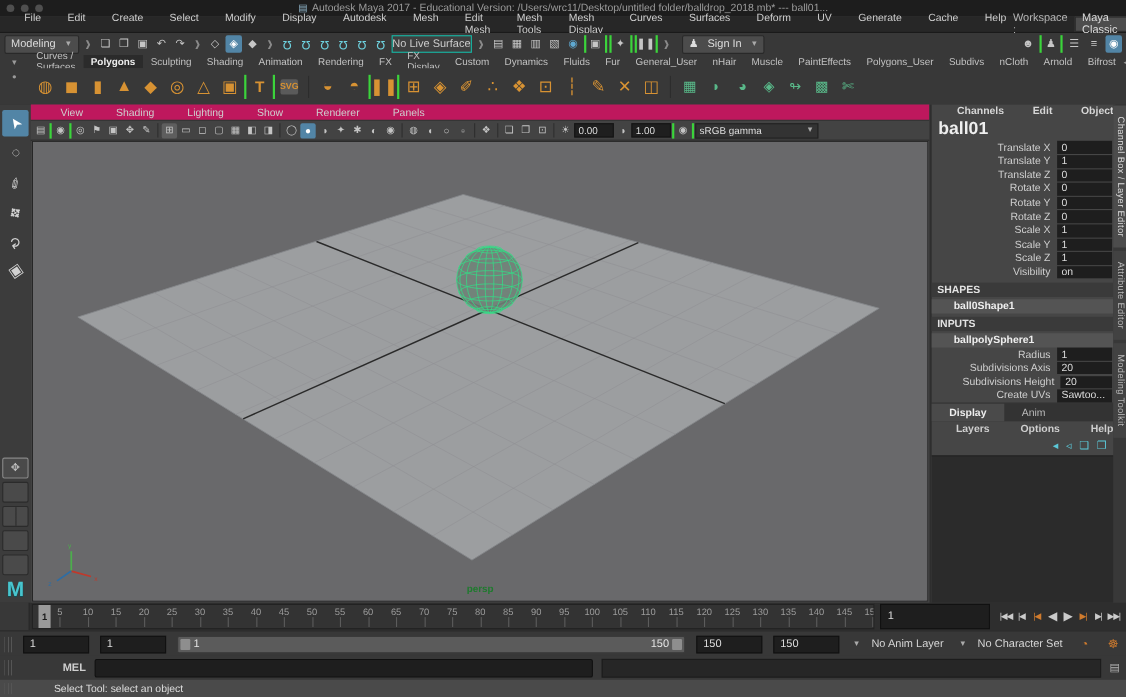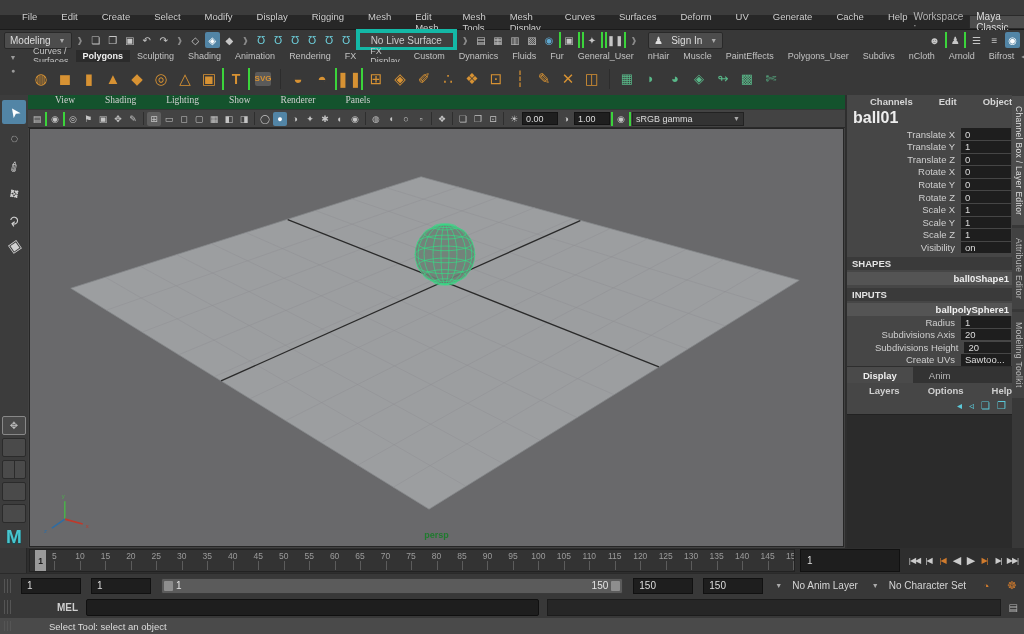--- a/index.html
+++ b/index.html
@@ -24,21 +24,21 @@
 
   
   #statusline{top:30px;height:20px;background:#383838;display:flex;align-items:center;padding:0 4px;gap:2px;border-bottom:1px solid #2c2c2c;}
   .dropdown{background:#4c4c4c;border:1px solid #292929;border-radius:2px;height:15px;display:flex;align-items:center;padding:0 5px;gap:8px;color:#ddd;}
   .sl-sep{color:#8a8a8a;font-size:8px;padding:0 3px;}
   .sl-icon{width:15px;height:16px;display:flex;align-items:center;justify-content:center;font-size:10px;color:#c6c6c6;}
   .magnet{display:inline-block;transform:rotate(180deg);color:#6fd3e0;font-size:11px;}
   .blue-bg{background:#5285a6;border-radius:2px;color:#fff;}
   .bracketed{border-left:2px solid #3bd43b;border-right:2px solid #3bd43b;padding:0 1px;}
   .blue{color:#5fa8d0;}
-  .live-field{background:#3f3f3f;border:4px solid #14b8a6;height:14px;padding:0 11px;display:flex;align-items:center;color:#ccc;}
+  .live-field{background:#3f3f3f;border:1px solid #14b8a6;height:14px;padding:0 0;display:flex;align-items:center;color:#ccc;}
   #sl-right{margin-left:auto;display:flex;align-items:center;gap:3px;}
 
   
   #shelftabs{top:50px;height:12px;background:#383838;display:flex;align-items:stretch;padding-left:26px;font-size:9px;}
   .shelf-tab{padding:0 7px;display:flex;align-items:center;color:#c2c2c2;cursor:default;}
   .shelf-tab.active{background:#2b2b2b;color:#efefef;font-weight:bold;}
   #shelftab-arrows{margin-left:auto;display:flex;gap:2px;padding-right:3px;color:#999;font-size:8px;align-items:center;}
   #shelficons{top:62px;height:33px;background:#383838;display:flex;align-items:center;padding-left:30px;gap:2px;border-bottom:2px solid #2e2e2e;}
   .shelf-icon{width:22px;height:22px;display:flex;align-items:center;justify-content:center;font-size:15px;color:#d79233;cursor:default;}
   .shelf-icon.type{font-weight:bold;font-size:14px;}
@@ -58,21 +58,21 @@
   .layout-btn.active{border-color:#888;}
   .pane-four{background:#4a4a4a linear-gradient(#2b2b2b,#2b2b2b) 50% 0/1px 100% no-repeat,linear-gradient(#2b2b2b,#2b2b2b) 0 50%/100% 1px no-repeat;}
   .pane-two{background:#4a4a4a linear-gradient(#2b2b2b,#2b2b2b) 50% 0/1px 100% no-repeat;}
   .pane-three{background:#4a4a4a linear-gradient(#2b2b2b,#2b2b2b) 33% 0/1px 100% no-repeat,linear-gradient(#2b2b2b,#2b2b2b) 0 50%/100% 1px no-repeat;}
   .pane-outliner{background:#4a4a4a linear-gradient(#2b2b2b,#2b2b2b) 30% 0/1px 100% no-repeat,repeating-linear-gradient(#4a4a4a 0 2px,#2b2b2b 2px 3px) 0 0/6px 100% no-repeat;}
   .pane-single::after{content:"✥";position:absolute;inset:0;display:flex;align-items:center;justify-content:center;font-size:10px;color:#bbb;}
   #maya-logo{margin-top:auto;margin-bottom:8px;font-weight:bold;font-size:19px;color:#49c5ce;text-shadow:0 1px 1px #06555c;}
 
   
   #viewport{position:absolute;left:28px;top:95px;width:817px;height:453px;background:#424242;}
-  #vp-menubar{height:14px;display:flex;align-items:flex-start;padding-left:6px;background:#14532d;font-family:Liberation Serif, serif;}
+  #vp-menubar{height:14px;display:flex;align-items:center;padding-left:6px;background:#be185d;}
   #vp-menubar .menu-item{padding:0 9px;}
   #vp-toolbar{height:17px;background:#434343;border-top:1px solid #353535;border-bottom:1px solid #2a2a2a;display:flex;align-items:center;padding:0 2px;gap:1px;}
   .vp-icon{width:14px;height:14px;display:flex;align-items:center;justify-content:center;font-size:9px;color:#c4c4c4;}
   .vp-icon.toggled{background:#5e5e5e;border-radius:2px;}
   .vp-icon.toggled-blue{background:#5285a6;border-radius:2px;color:#fff;}
   .vp-div{width:1px;height:13px;background:#2e2e2e;margin:0 2px;}
   .vp-field{background:#1f1f1f;border:1px solid #141414;height:11px;min-width:28px;padding:0 3px;display:flex;align-items:center;color:#ddd;font-size:9px;}
   .vp-drop{background:#333;border:1px solid #222;height:12px;width:104px;padding:0 3px;display:flex;align-items:center;justify-content:space-between;color:#ddd;font-size:9px;}
   #vp-canvas{position:absolute;left:1px;right:1px;top:33px;bottom:1px;background:#69696b;border:1px solid #262626;}
   #vp-canvas svg{display:block;width:100%;height:100%;}
@@ -80,21 +80,21 @@
 
   
   #channelbox{position:absolute;left:845px;top:95px;width:167px;height:453px;background:#464646;border-left:2px solid #2e2e2e;display:flex;flex-direction:column;}
   .cb-menus{display:flex;height:15px;align-items:center;padding-left:4px;}
   .cb-menus .menu-item{padding:0 7px;font-weight:bold;color:#d6d6d6;}
   .cb-object{font-weight:bold;color:#eee;padding:1px 6px;font-size:16px;}
   .cb-row{display:flex;align-items:center;height:12.6px;padding-right:3px;}
   .cb-label{flex:1;text-align:right;padding-right:6px;color:#cfcfcf;font-size:9.5px;white-space:nowrap;margin-left:28px;}
   .cb-value{width:42px;background:#1e1e1e;height:11.5px;display:flex;align-items:center;padding:0 4px;color:#ddd;font-size:9.5px;}
   .cb-header{background:#3a3a3a;font-weight:bold;color:#e3e3e3;padding:1px 5px;font-size:9.5px;margin-top:3px;}
-  .cb-node{background:#545454;font-weight:bold;color:#efefef;padding:1px 5px 1px 9px;font-size:9.5px;margin-top:2px;text-align:right;}
+  .cb-node{background:#545454;font-weight:bold;color:#efefef;padding:1px 5px 1px 20px;font-size:9.5px;margin-top:2px;}
 
   
   #layereditor{margin-top:auto;height:210px;display:flex;flex-direction:column;border-top:1px solid #2e2e2e;}
   .le-tabs{display:flex;background:#333;height:16px;align-items:stretch;}
   .le-tab{padding:0 16px;display:flex;align-items:center;color:#b9b9b9;font-size:9.5px;}
   .le-tab.active{background:#4a4a4a;color:#eee;font-weight:bold;}
   .le-menus{display:flex;height:15px;align-items:center;padding-left:2px;}
   .le-menus .menu-item{padding:0 8px;font-weight:bold;}
   .le-icons{display:flex;justify-content:flex-end;gap:7px;padding:2px 8px 3px 0;}
   .le-icon{color:#5bc8d8;font-size:10px;}
@@ -137,30 +137,36 @@
   #script-editor-icon{color:#b5b5b5;font-size:10px;padding-right:2px;}
   #helpline{top:618px;height:16px;background:#4a4a4a;display:flex;align-items:center;color:#dedede;font-size:9.5px;}
   #helpline .grip{margin:0 4px;height:10px;}
   #help-text{padding-left:34px;}
 </style>
 </head>
 <body>
 
 <div id="app">
 
+  <div id="titlebar" class="abs">
+    <span class="tdot"></span>
+    <span class="tdot"></span>
+    <span class="tdot"></span>
+    <div id="titletext"><span class="doc">▤</span><span>Autodesk Maya 2017 - Educational Version: /Users/wrc11/Desktop/untitled folder/balldrop_2018.mb*</span> <span>---   ball01...</span></div>
+  </div>
 
   <div id="menubar" class="abs">
     <div style="display:flex;">
       <span class="menu-item">File</span>
         <span class="menu-item">Edit</span>
         <span class="menu-item">Create</span>
         <span class="menu-item">Select</span>
         <span class="menu-item">Modify</span>
         <span class="menu-item">Display</span>
-        <span class="menu-item">Rigging</span>
+        <span class="menu-item">Autodesk</span>
         <span class="menu-item">Mesh</span>
         <span class="menu-item">Edit Mesh</span>
         <span class="menu-item">Mesh Tools</span>
         <span class="menu-item">Mesh Display</span>
         <span class="menu-item">Curves</span>
         <span class="menu-item">Surfaces</span>
         <span class="menu-item">Deform</span>
         <span class="menu-item">UV</span>
         <span class="menu-item">Generate</span>
         <span class="menu-item">Cache</span>

